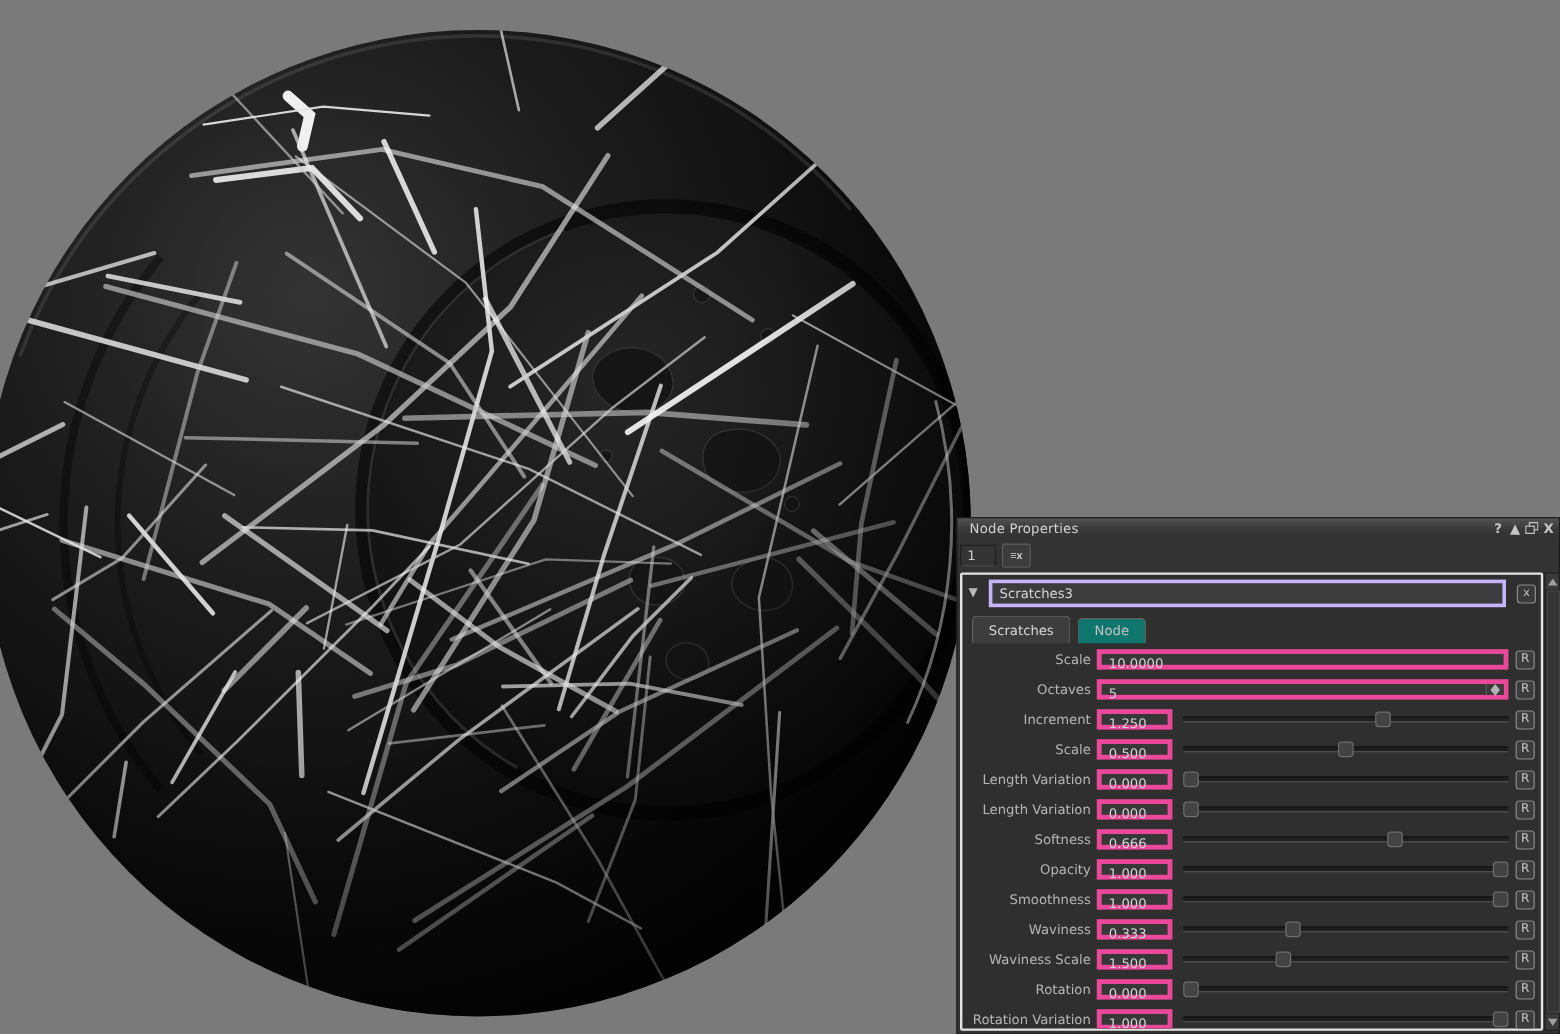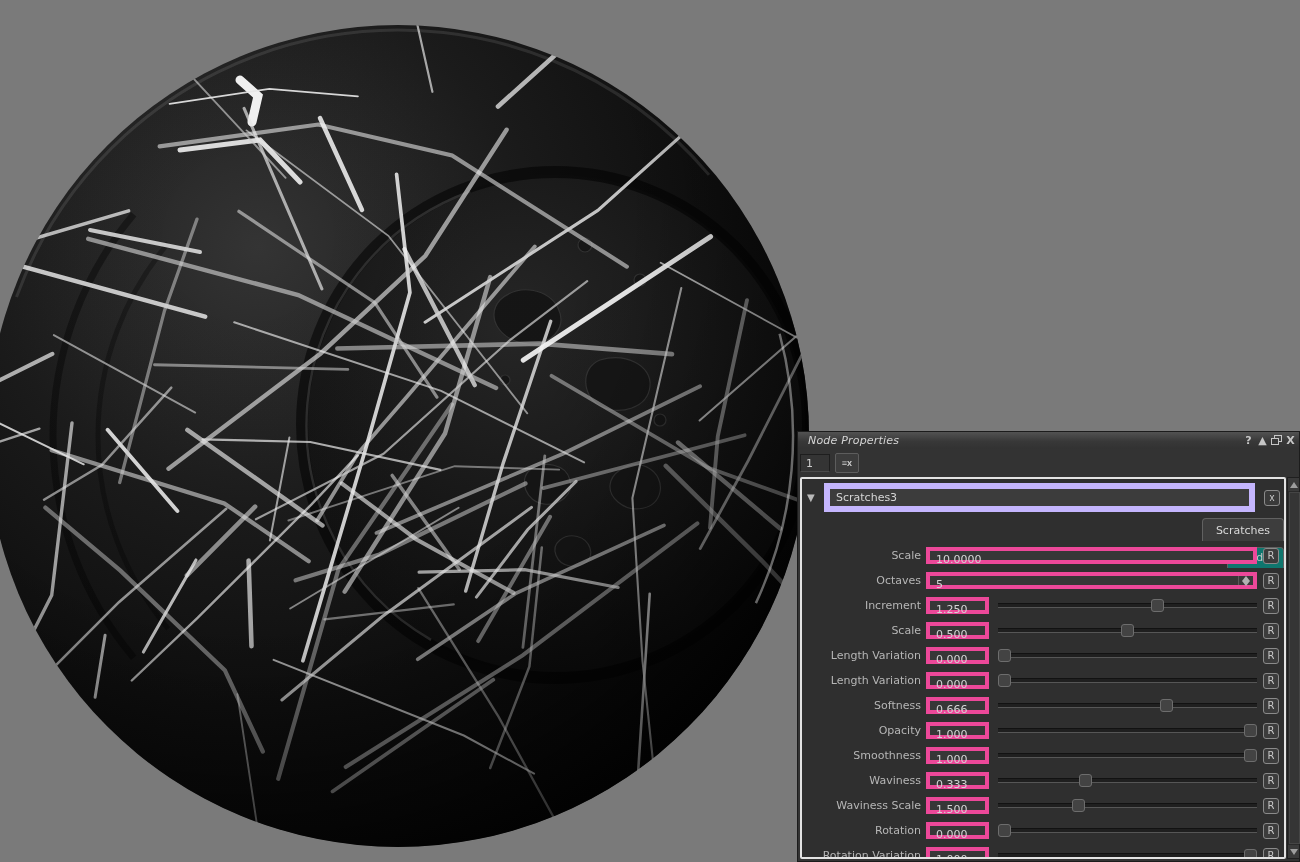--- a/index.html
+++ b/index.html
@@ -8,46 +8,46 @@
   #stage{position:relative;width:1300px;height:862px;overflow:hidden;}
 
   
   #preview{position:absolute;left:0;top:0;width:810px;height:862px;}
 
   
   #panel{position:absolute;left:797px;top:431px;width:503px;height:431px;
          background:#333333;border:1px solid #1c1c1c;box-sizing:border-box;}
   #titlebar{height:17px;background:linear-gradient(#525252,#383838 55%,#323232);
             display:flex;align-items:center;padding:0 2px 0 10px;}
-  #titlebar .title{color:#d4d4d4;flex:1;letter-spacing:.2px;font-style:italic;}
+  #titlebar .title{color:#d4d4d4;flex:1;letter-spacing:.2px;}
   .tb-icons{display:flex;align-items:center;gap:1px;}
   .tb-icon{width:13px;height:13px;display:flex;align-items:center;justify-content:center;
            color:#c6c6c6;font-weight:bold;font-size:11px;cursor:default;}
   .tb-icon svg{display:block;}
   #toolbar{display:flex;align-items:center;gap:5px;padding:4px 0 3px 2px;}
   #index-field{width:30px;height:18px;line-height:18px;background:#343434;color:#cfcfcf;
                border:1px solid #1e1e1e;border-bottom-color:#4a4a4a;padding-left:5px;box-sizing:border-box;}
   #action-btn{width:24px;height:20px;background:#3c3c3c;border:1px solid #5d5d5d;border-radius:2px;
               color:#cfcfcf;font-size:9px;font-weight:bold;display:flex;align-items:center;justify-content:center;padding:0;}
 
   
   #groupbox{position:absolute;left:2px;top:45px;width:486px;height:382px;box-sizing:border-box;
             border:2px solid #e3e3e3;border-radius:2px;background:#2f2f2f;overflow:hidden;}
   #group-header{display:flex;align-items:center;gap:5px;padding:4px 4px 2px 5px;}
   .collapse-tri{color:#b9b9b9;font-size:10px;width:12px;}
-  #node-name-field{flex:1;height:17px;line-height:17px;background:#3c3c3c;border:6px solid #c4b5fd;
+  #node-name-field{flex:1;height:17px;line-height:17px;background:#3c3c3c;border:3px solid #c4b5fd;
                    color:#d6d6d6;padding-left:6px;}
   #node-close-btn{width:16px;height:16px;background:#3a3a3a;border:1px solid #8a8a8a;border-radius:3px;
                   color:#c9c9c9;font-size:10px;line-height:13px;text-align:center;padding:0;margin-left:4px;}
-  #tabs{display:flex;align-items:flex-end;gap:6px;margin:4px 0 0 8px;height:24px;flex-direction:column;}
+  #tabs{display:flex;align-items:flex-end;gap:6px;margin:4px 0 0 8px;height:24px;}
   .tab{border:1px solid #616161;border-bottom:none;border-radius:4px 4px 0 0;color:#c4c4c4;
        background:#0f766e;padding:3px 13px 4px 13px;}
   .tab.active{background:#3d3d3d;color:#d8d8d8;padding-top:5px;}
 
-  #params{margin-top:1px;padding-left:12px;}
+  #params{margin-top:1px;}
   .param-row{height:25px;display:flex;align-items:center;padding-right:5px;}
   .param-label{width:107px;text-align:right;padding-right:5px;color:#b6b6b6;white-space:nowrap;flex:none;}
   .param-field{height:17px;line-height:17px;background:#373737;border:4px solid #ec4899;
                color:#d4d4d4;padding-left:6px;box-sizing:border-box;position:relative;}
   .param-field.small{width:63px;flex:none;margin-right:9px;}
   .param-field.wide{flex:1;margin-right:6px;}
   .param-control{flex:1;position:relative;height:13px;margin-right:6px;}
   .track{position:absolute;left:0;right:0;top:4px;height:3px;background:#1f1f1f;
          border-top:1px solid #121212;border-bottom:1px solid #565656;}
   .handle{position:absolute;top:0;width:13px;height:13px;background:#434343;

